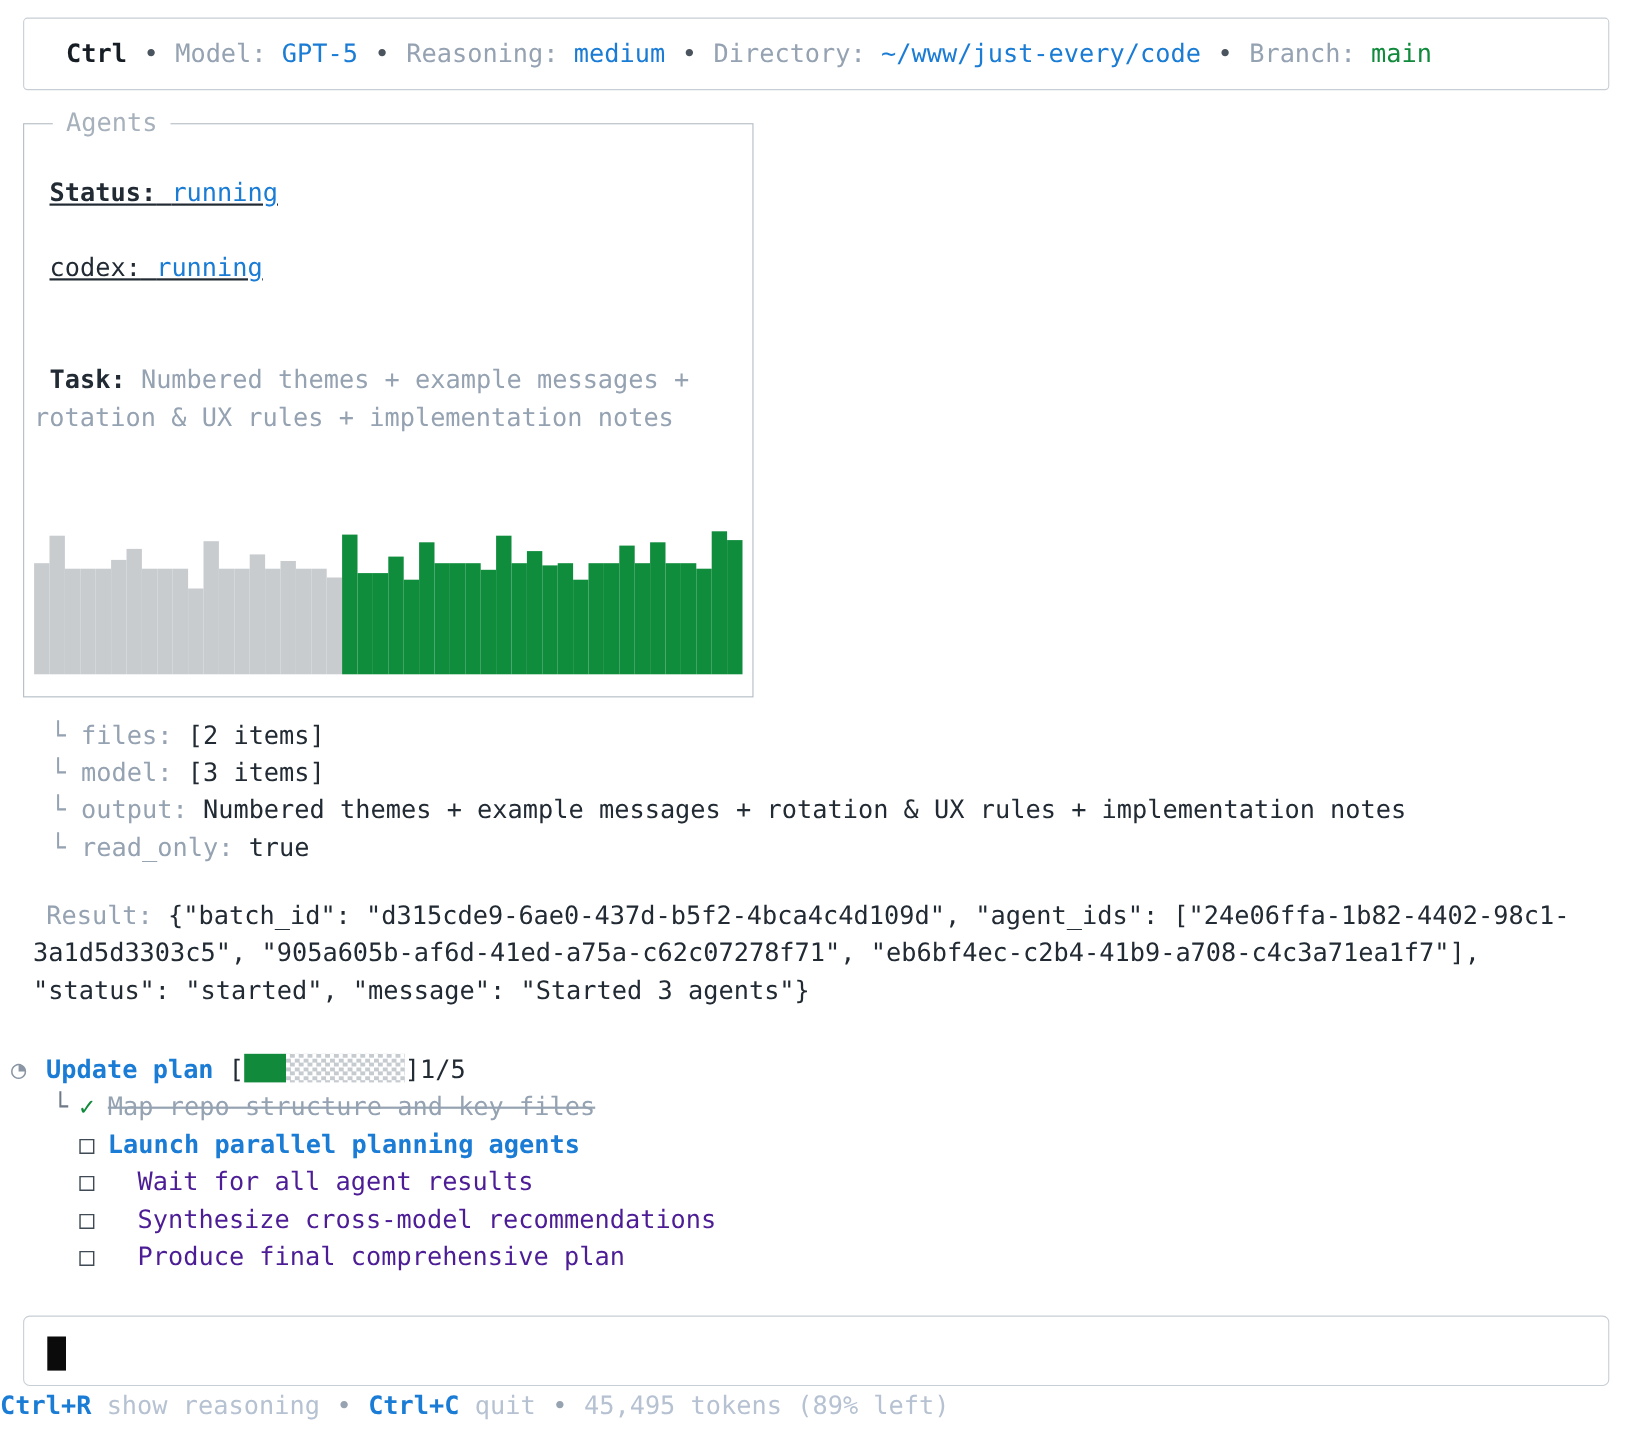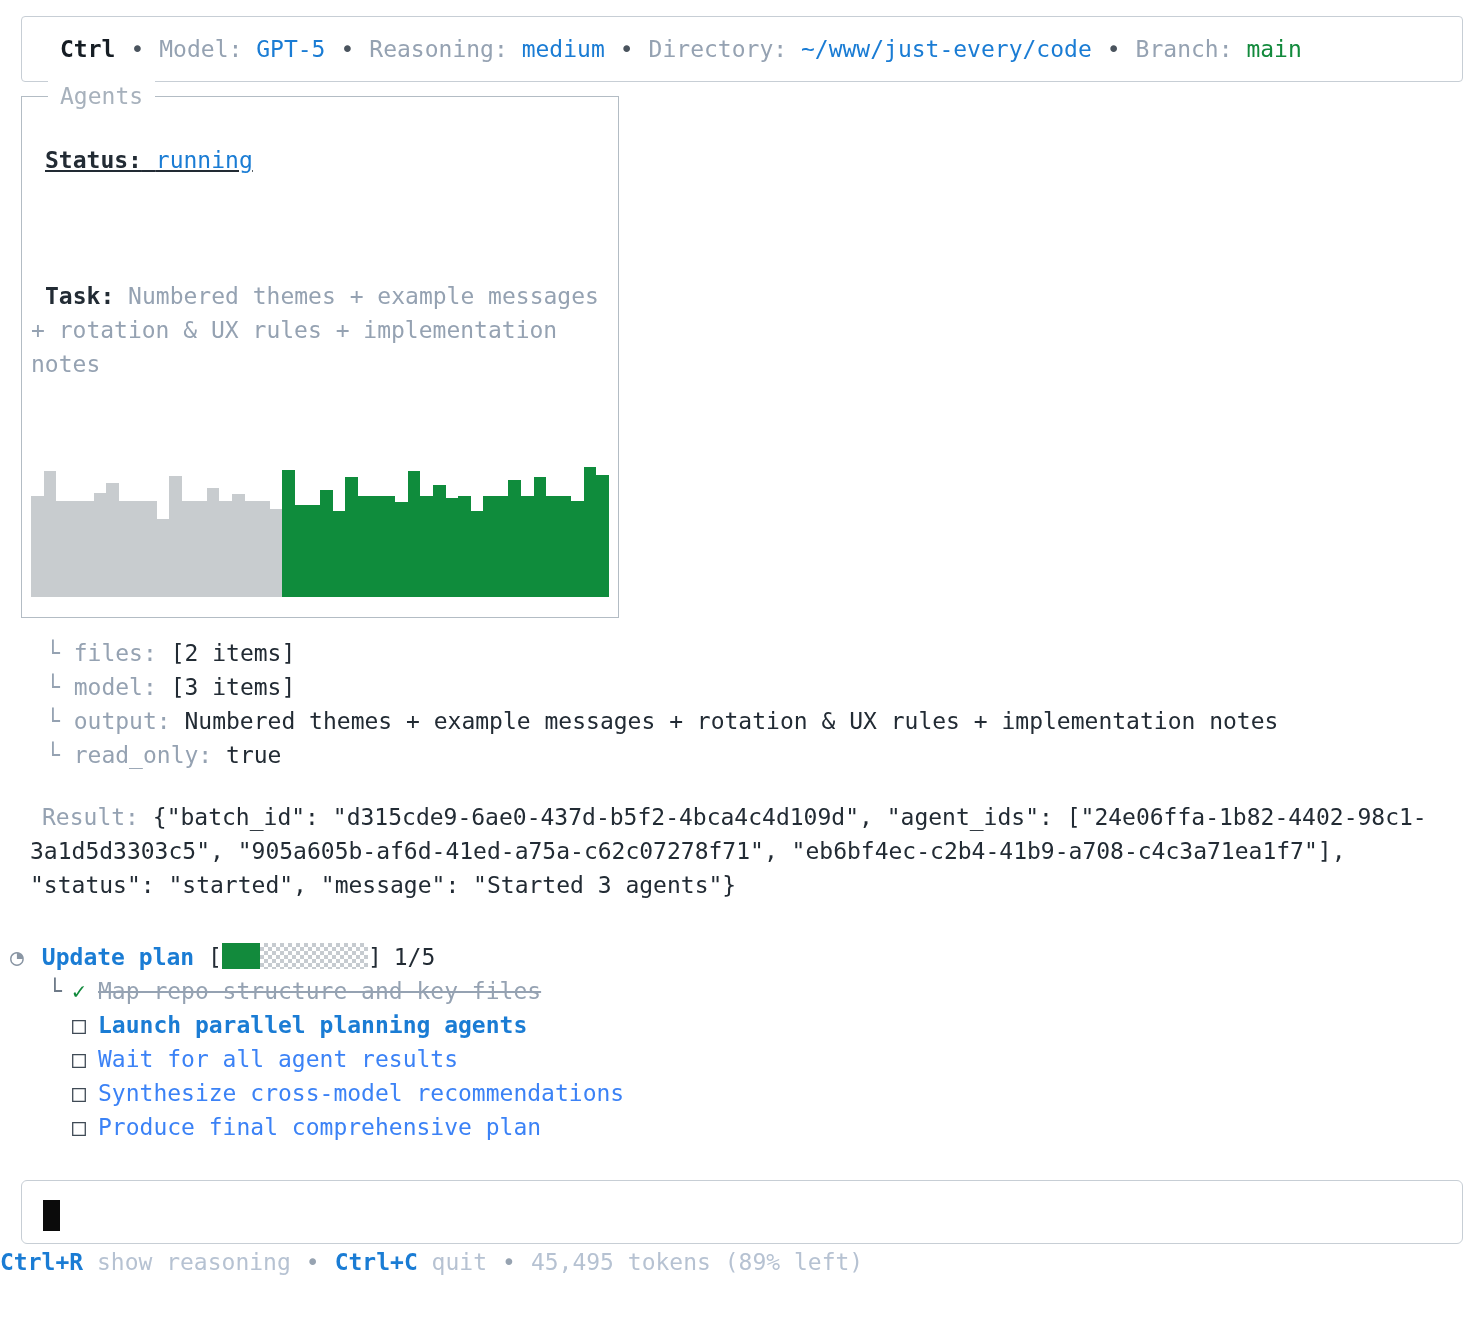--- a/index.html
+++ b/index.html
@@ -16,21 +16,21 @@
   html,body{width:1484px;height:1323px;background:#ffffff;overflow:hidden;}
   body{font-family:"DejaVu Sans Mono","Liberation Mono",monospace;font-size:23px;line-height:34px;color:var(--dark);}
 
   .header-box{margin:16px 21px 0;border:1px solid var(--border);border-radius:4px;padding:15px 38px;white-space:nowrap;}
   .sep{color:var(--bullet);margin:0 15px;}
   .lbl{color:var(--gray);}
   .val-blue{color:var(--blue);}
   .val-green{color:var(--green);}
   .app-name{font-weight:bold;color:#161d24;}
 
-  .agents-panel{position:relative;margin:14px 0 0 21px;width:598px;height:522px;border:1px solid var(--panel-border);}
+  .agents-panel{position:relative;margin:30px 0 0 21px;width:664px;height:522px;border:1px solid var(--panel-border);}
   .agents-legend{position:absolute;top:-18px;left:26px;background:#fff;padding:0 12px;color:#a7b1bc;}
   .panel-content{padding:46px 14px 0 23px;}
   .line{white-space:nowrap;text-decoration:underline;}
   .blank{height:34px;}
   .bold{font-weight:bold;}
   .task-para{margin-left:-14px;text-indent:14px;color:var(--gray);}
   .task-label{font-weight:bold;color:var(--dark);}
   .activity-chart{position:absolute;left:9px;right:9px;bottom:20px;height:130px;display:flex;align-items:flex-end;}
   .bar{flex:1 1 auto;}
 
@@ -44,30 +44,30 @@
   .result-label{color:var(--gray);}
 
   .plan-header{margin-top:38px;padding-left:10px;white-space:nowrap;}
   .spinner{color:#8a96a4;}
   .plan-title{font-weight:bold;color:var(--blue);margin-left:18px;}
   .bracket{color:var(--dark);}
   .prog-fill{display:inline-block;width:38px;height:26px;background:var(--green);vertical-align:-4px;}
   .prog-rest{display:inline-block;width:108px;height:26px;vertical-align:-4px;
     background-image:repeating-conic-gradient(#c6cbd0 0% 25%, #ffffff 0% 50%);
     background-size:8px 8px;}
-  .prog-count{color:var(--dark);margin-left:12px;}
+  .prog-count{color:var(--dark);margin-left:0;}
 
   .plan-items{margin:0 0 0 48px;}
   .plan-item{white-space:nowrap;}
   .pi-tree{display:inline-block;width:24px;color:#6e7a88;}
   .pi-marker{display:inline-block;width:26px;color:#3f4a55;}
   .plan-item.done .pi-marker{color:var(--green);}
   .plan-item.done .pi-label{color:var(--gray);text-decoration:line-through;}
   .plan-item.current .pi-label{color:var(--blue);font-weight:bold;}
-  .plan-item.pending .pi-label{color:#3b82f6;}
+  .plan-item.pending .pi-label{color:#4c1d95;margin-left:27px;}
 
   .composer{margin:36px 21px 0;height:64px;border:1px solid var(--border);border-radius:6px;padding:16px 21px;}
   .cursor-block{display:inline-block;width:17px;height:31px;background:#0b0b0b;vertical-align:middle;}
 
   .footer{margin-top:1px;padding-right:22px;text-align:left;white-space:nowrap;color:var(--gray-light);}
   .footer .key{color:var(--blue);font-weight:bold;}
   .footer .sep{color:#97a3b1;}
 </style>
 </head>
 <body>
@@ -78,20 +78,21 @@
   <span class="val-blue">medium</span><span class="sep">•</span><span class="lbl">Directory:</span>
   <span class="val-blue">~/www/just-every/code</span><span class="sep">•</span><span class="lbl">Branch:</span>
   <span class="val-green">main</span>
 </div>
 
 <div class="agents-panel">
   <span class="agents-legend">Agents</span>
   <div class="panel-content">
     <div class="line"><span class="bold">Status:</span> <span class="val-blue">running</span></div>
     <div class="blank"></div>
+    <div class="line"><span>codex:</span> <span class="val-blue">running</span></div>
     <div class="blank"></div>
     <div class="blank"></div>
     <div class="task-para"><span class="task-label">Task:</span><span> Numbered themes + example messages + rotation &amp; UX rules + implementation notes</span></div>
   </div>
   <div class="activity-chart">
       <div class="bar" style="height: 78%; background: rgb(200, 204, 207);"></div>
       <div class="bar" style="height: 97%; background: rgb(200, 204, 207);"></div>
       <div class="bar" style="height: 74%; background: rgb(200, 204, 207);"></div>
       <div class="bar" style="height: 74%; background: rgb(200, 204, 207);"></div>
       <div class="bar" style="height: 74%; background: rgb(200, 204, 207);"></div>

